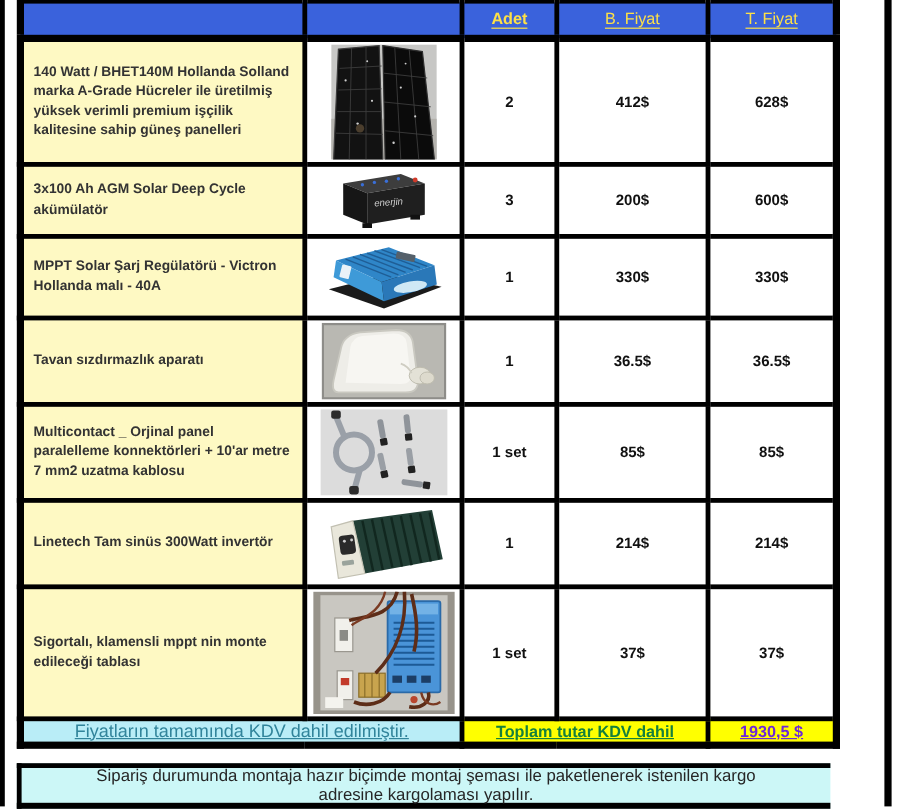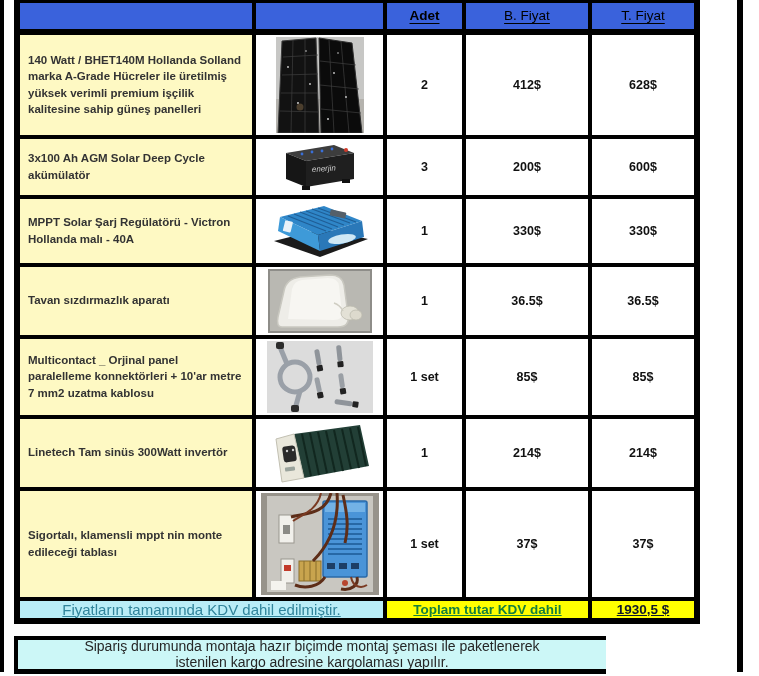--- a/index.html
+++ b/index.html
@@ -14,21 +14,21 @@
 
   table.price-table {
     position:absolute; left:14px; top:0;
     border-collapse:collapse; table-layout:fixed;
     width:680px;
     border:6px solid #000;
     border-top:3px solid #000;
   }
   .price-table td, .price-table th { border:4px solid #000; padding:0; }
   .price-table thead th {
-    background:#3a62dc; color:#000000; height:30px;
+    background:#3a62dc; color:#fde047; height:30px;
     font-size:13.5px; font-weight:normal; text-align:center;
     border-bottom:6px solid #000; border-top:3px solid #000;
   }
   .price-table thead th .hdr { text-decoration:underline; text-underline-offset:3px; }
   .price-table thead th.bold-hdr { font-weight:bold; }
 
   td.desc {
     background:#fef9c3; vertical-align:middle;
     font-weight:bold; font-size:11.5px; color:#333333;
     padding:4px 8px 4px 8px; line-height:1.42;
@@ -50,26 +50,26 @@
 
   td.note-cyan {
     background:#b9edf7; color:#31849b; text-align:center;
     font-size:15px; vertical-align:middle;
   }
   td.total-label {
     background:#ffff00; color:#15803d; font-weight:bold;
     font-size:13.5px; text-align:center; vertical-align:middle;
   }
   td.total-value {
-    background:#ffff00; color:#0f172a; font-weight:bold;
+    background:#ffff00; color:#6d28d9; font-weight:bold;
     font-size:13.5px; text-align:center; vertical-align:middle;
   }
 
   .shipping-note {
-    position:absolute; left:14px; top:636px; width:592px; height:38px;
+    position:absolute; left:14px; top:636px; width:678px; height:38px;
     background:#ccf7f7; border:4px solid #000; border-right:none;
     border-bottom:5px solid #000;
     display:flex; align-items:center; justify-content:center;
     text-align:center; font-size:14px; line-height:1.12; color:#262626;
     padding:0 40px;
   }
   svg { display:block; margin:0 auto; }
 </style>
 </head>
 <body>

